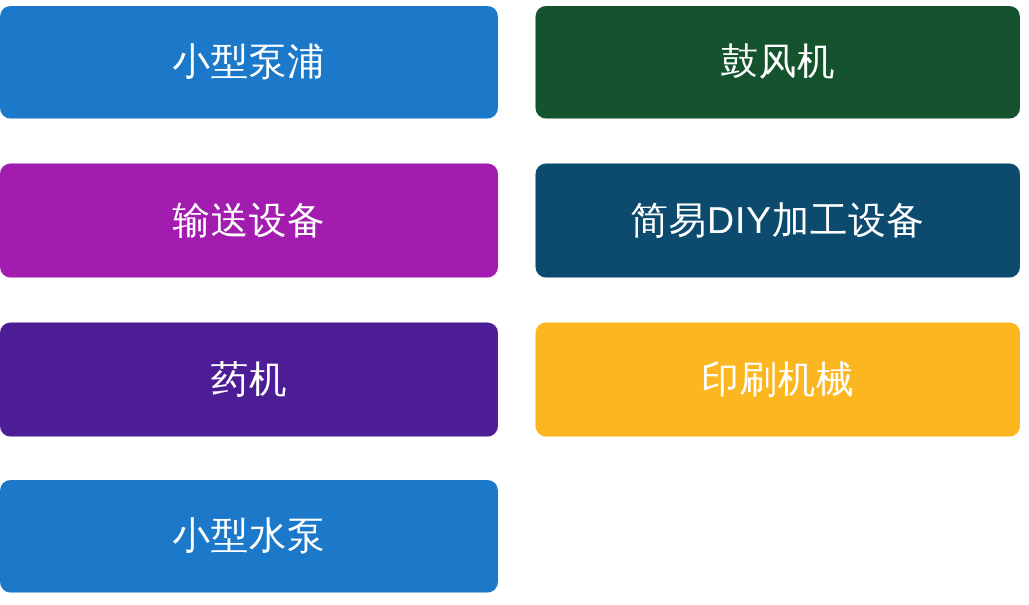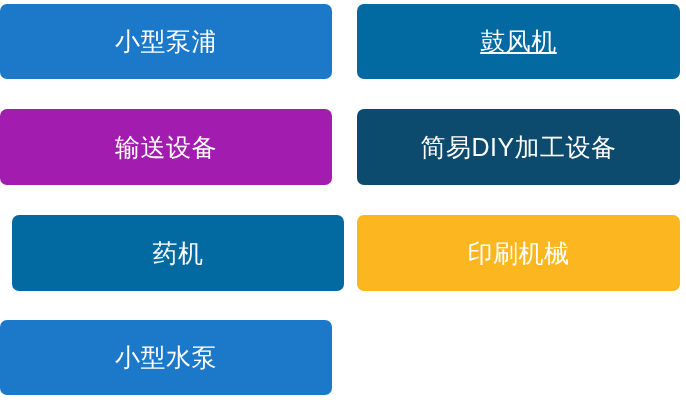--- a/index.html
+++ b/index.html
@@ -62,33 +62,33 @@
 </style>
 </head>
 <body>
 
 <div id="category-grid">
 
   <button class="tag-button col-left row-0" style="background:#1C79C9;">
     <span class="tag-label">小型泵浦</span>
   </button>
 
-  <button class="tag-button col-right row-0" style="background:#0369a1;text-decoration:underline;">
+  <button class="tag-button col-right row-0" style="background:#14532d;">
     <span class="tag-label">鼓风机</span>
   </button>
 
   <button class="tag-button col-left row-1" style="background:#a21caf;">
     <span class="tag-label">输送设备</span>
   </button>
 
   <button class="tag-button col-right row-1" style="background:#0c4a6e;">
     <span class="tag-label">简易DIY加工设备</span>
   </button>
 
-  <button class="tag-button col-left row-2" style="background:#0369a1;margin-left:12px;">
+  <button class="tag-button col-left row-2" style="background:#4c1d95;">
     <span class="tag-label">药机</span>
   </button>
 
   <button class="tag-button col-left row-3" style="background:#1C79C9;">
     <span class="tag-label">小型水泵</span>
   </button>
 
   <button class="tag-button col-right row-2" style="background:#FCB61F;">
     <span class="tag-label">印刷机械</span>
   </button>

